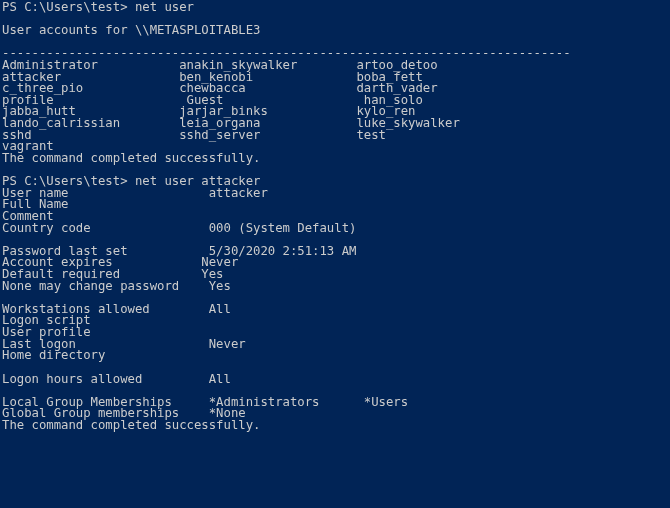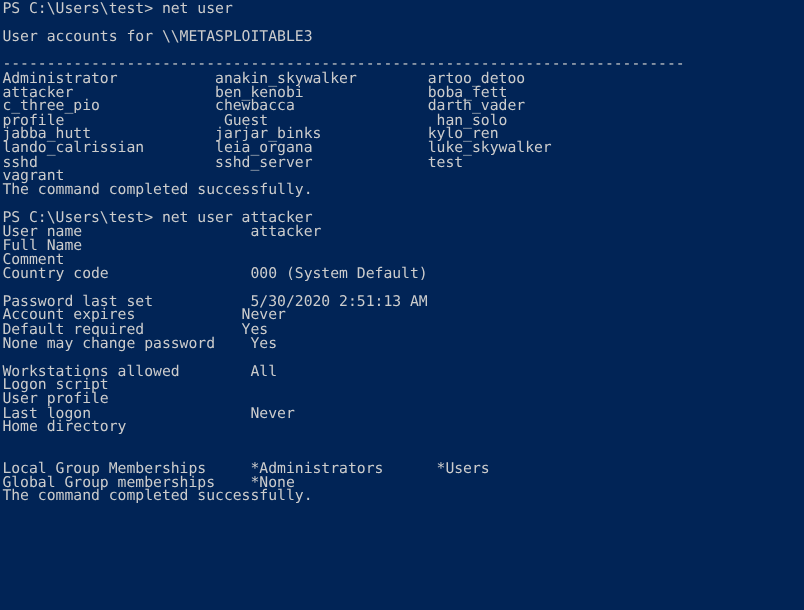--- a/index.html
+++ b/index.html
@@ -68,20 +68,21 @@
       <div class="line">Account expires            Never</div>
       <div class="line">Default required           Yes</div>
       <div class="line">None may change password    Yes</div>
       <div class="blank"> </div>
       <div class="line">Workstations allowed        All</div>
       <div class="line">Logon script</div>
       <div class="line">User profile</div>
       <div class="line">Last logon                  Never</div>
       <div class="line">Home directory</div>
       <div class="blank"> </div>
+      <div class="line">Logon hours allowed         All</div>
       <div class="blank"> </div>
       <div class="line">Local Group Memberships     *Administrators      *Users</div>
       <div class="line">Global Group memberships    *None</div>
     </div>
 
   <div class="line">The command completed successfully.</div>
 
 </div>
 
 </body></html>

